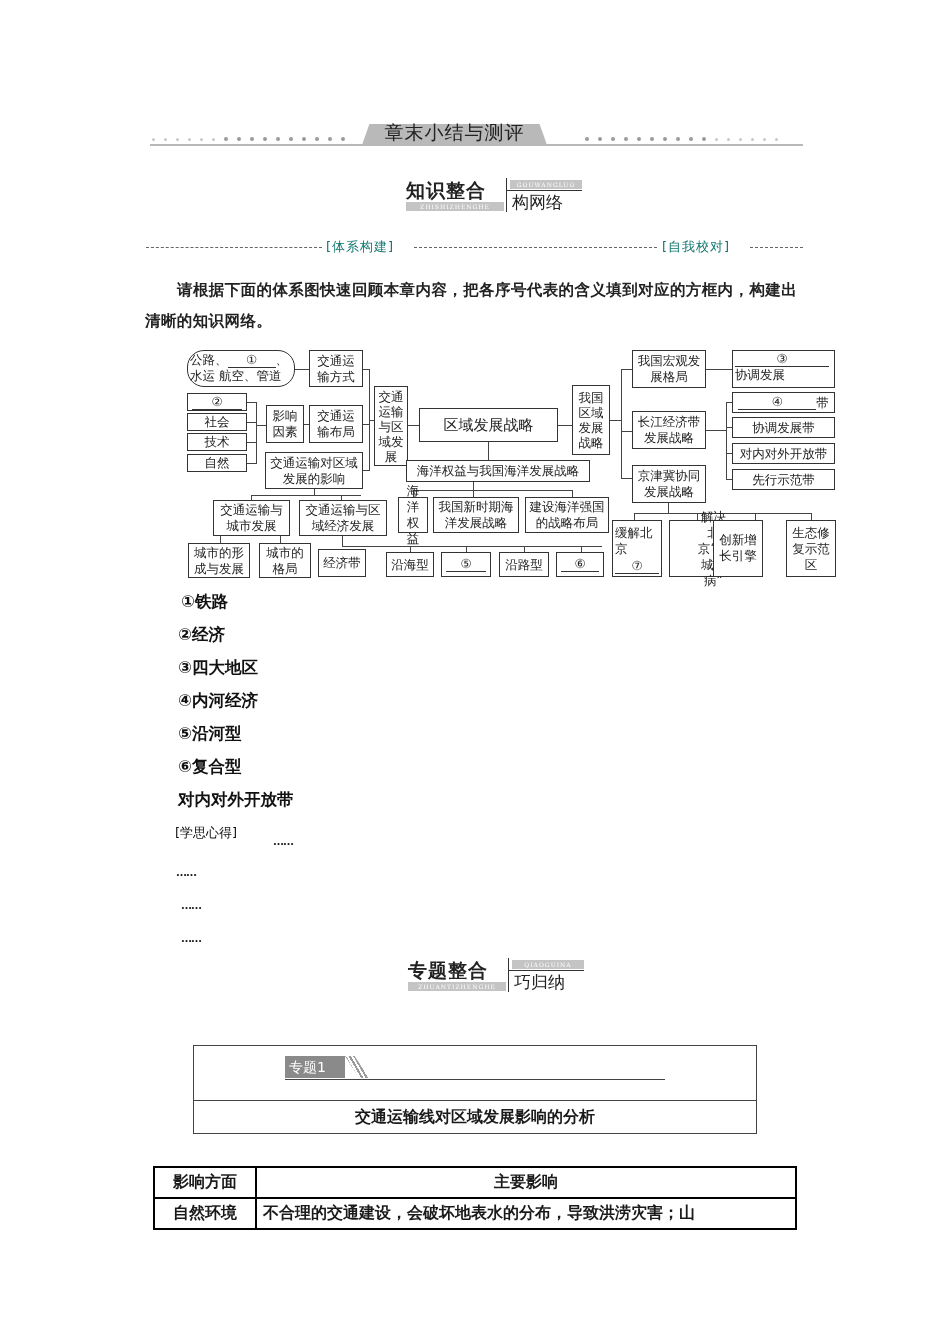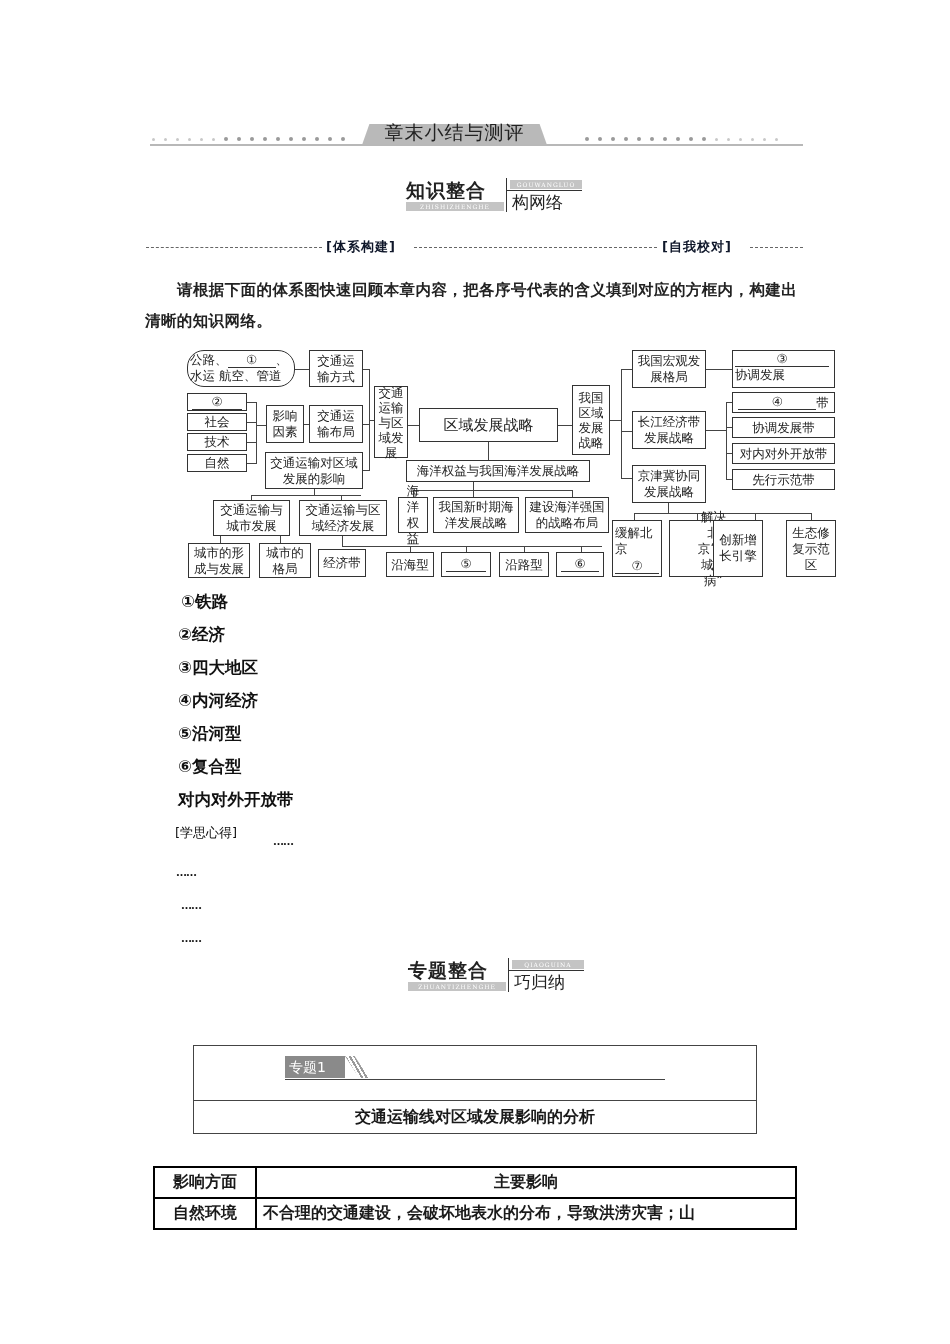--- a/index.html
+++ b/index.html
@@ -27,21 +27,21 @@
                    color: #fff; font-size: 6px; line-height: 9px; text-align: center; letter-spacing: 1px;
                    font-family: "DejaVu Serif", serif; }
   .sec .vbar { position: absolute; left: 100px; top: 0; width: 1px; height: 34px; background: #333; }
   .sec .hbar { position: absolute; left: 100px; top: 12px; width: 76px; height: 1px; background: #333; }
   .sec .sub { position: absolute; left: 106px; top: 13px; font-family: "DejaVu Sans", sans-serif;
               font-size: 17px; color: #222; }
 
   
   .dash { position: absolute; top: 247px; height: 0; border-top: 1px dashed #666; }
   .bracket-label { position: absolute; top: 238px; font-family: "DejaVu Sans", sans-serif; font-size: 13px;
-                   font-weight: bold; letter-spacing: 1px; color: #0f172a; }
+                   font-weight: normal; letter-spacing: 1px; color: #0f766e; }
 
   .intro { position: absolute; left: 145px; top: 274px; width: 660px; font-size: 15.5px; line-height: 31px;
            font-weight: bold; color: #222; text-indent: 32px; letter-spacing: 0.4px; }
 
   
   .box { position: absolute; border: 1.3px solid #333; background: #fff; box-sizing: border-box;
          font-size: 12.5px; line-height: 16px; text-align: center; display: flex; align-items: center;
          justify-content: center; color: #222; padding: 1px 2px; }
   .box.left { text-align: left; justify-content: flex-start; }
   .box.col { flex-direction: column; }
@@ -165,21 +165,21 @@
   <div class="line h" style="left:304px; top:424px; width:5px;"></div>
   <div class="box" style="left:309px; top:405px; width:54px; height:38px;">交通运输布局</div>
 
   <div class="box" style="left:265px; top:452px; width:98px; height:37px;">交通运输对区域发展的影响</div>
 
   <div class="line h" style="left:363px; top:369px; width:6px;"></div>
   <div class="line h" style="left:363px; top:424px; width:6px;"></div>
   <div class="line h" style="left:363px; top:470px; width:6px;"></div>
   <div class="line v" style="left:369px; top:369px; height:102px;"></div>
   <div class="line h" style="left:369px; top:420px; width:5px;"></div>
-  <div class="box" style="left:374px; top:386px; width:34px; height:72px; line-height:15px;">交通运输与区域发展</div>
+  <div class="box" style="left:374px; top:386px; width:34px; height:80px; line-height:15px;">交通运输与区域发展</div>
 
   <div class="line h" style="left:408px; top:425px; width:11px;"></div>
   <div class="box" style="left:419px; top:408px; width:139px; height:34px; font-size:15px;">区域发展战略</div>
   <div class="line h" style="left:558px; top:425px; width:14px;"></div>
   <div class="box" style="left:572px; top:385px; width:38px; height:70px; line-height:15px;">我国区域发展战略</div>
 
   <div class="line v" style="left:488px; top:442px; height:18px;"></div>
   <div class="box" style="left:406px; top:460px; width:184px; height:22px;">海洋权益与我国海洋发展战略</div>
   <div class="line v" style="left:473px; top:482px; height:8px;"></div>
   <div class="line h" style="left:413px; top:490px; width:160px;"></div>

